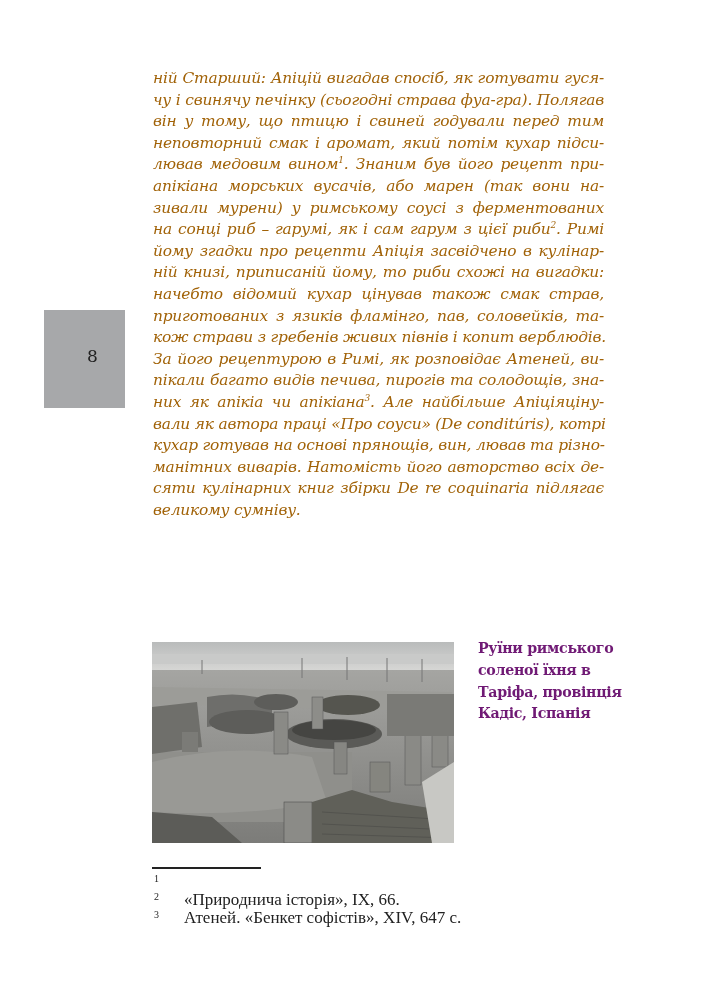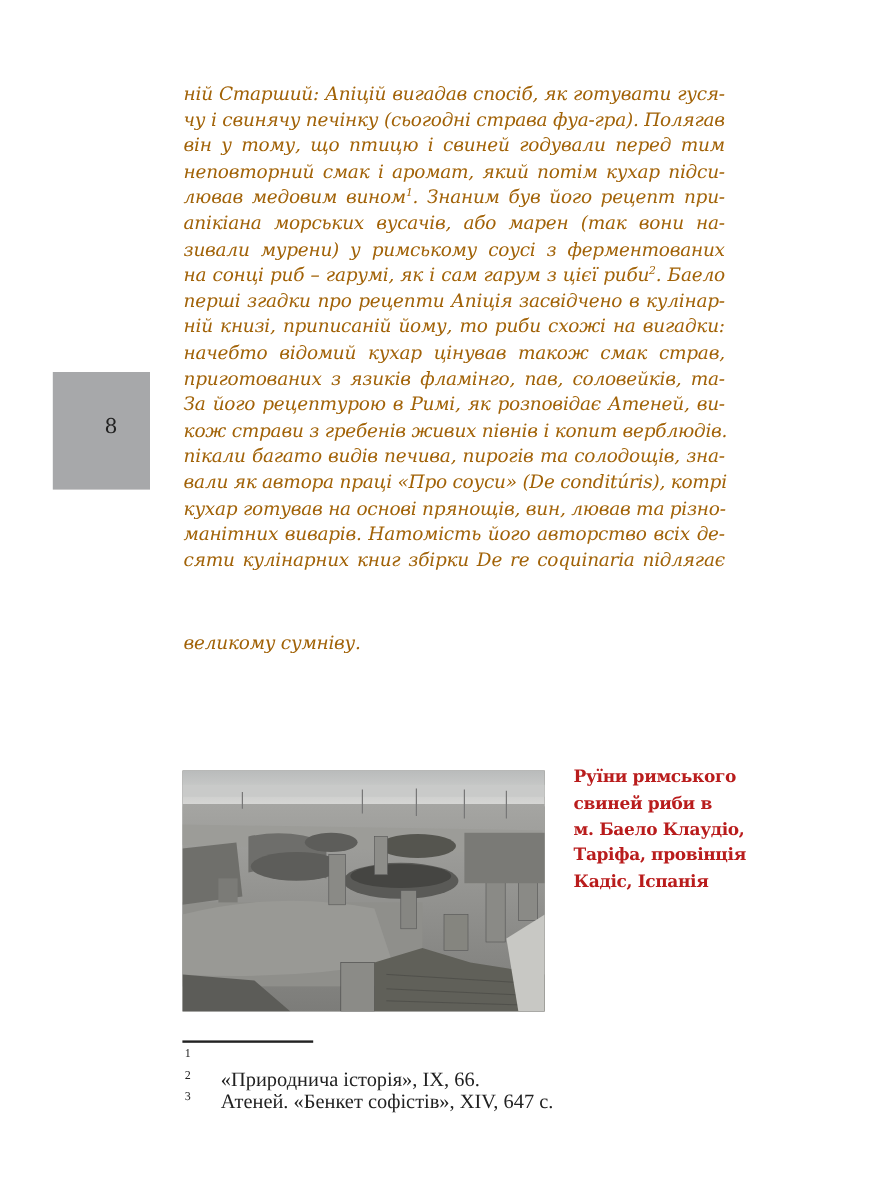--- a/index.html
+++ b/index.html
@@ -14,30 +14,30 @@
   }
   .body-text {
     position:absolute; left:153px; top:68px; width:451px;
     font-family:"DejaVu Serif", serif; font-style:italic;
     font-size:15.4px; line-height:21.6px; color:#a16207;
     letter-spacing:-0.2px;
   }
   .body-text .line {
     display:block; white-space:nowrap; text-align:justify; text-align-last:justify; width:451px; height:21.6px;
   }
-  .body-text .line.last { text-align-last:left;margin-top:48px; }
+  .body-text .line.last { text-align-last:left; }
   .body-text sup { font-size:9px; line-height:0; vertical-align:6px; }
   .figure {
     position:absolute; left:152px; top:642px; width:302px; height:201px;
     background:#8a8a86; overflow:hidden;
   }
   .caption {
     position:absolute; left:478px; top:638px; width:170px;
     font-family:"DejaVu Serif", serif; font-weight:bold;
-    font-size:14.2px; line-height:21.8px; color:#b91c1c; letter-spacing:-0.3px;
+    font-size:14.2px; line-height:21.8px; color:#701a75; letter-spacing:-0.3px;
   }
   .caption .cline { display:block; white-space:nowrap; }
   .fn-rule { position:absolute; left:152px; top:867px; width:109px; height:2px; background:#222; }
   .footnotes {
     position:absolute; left:152px; top:873px; width:460px;
     font-family:"Liberation Serif", serif; font-size:17px; line-height:18.2px; color:#222;
   }
   .fn { display:flex; white-space:nowrap; }
   .fn-num { width:30px; font-size:10px; line-height:18.2px; vertical-align:top; position:relative; top:-3px; padding-left:2px; }
 </style>
@@ -49,28 +49,29 @@
 </div>
 
 <div class="body-text" id="body-text">
     <span class="line"><span>ній Старший: Апіцій вигадав спосіб, як готувати гуся-</span></span>
     <span class="line"><span>чу і свинячу печінку (сьогодні страва фуа-гра). Полягав</span></span>
     <span class="line"><span>він у тому, що птицю і свиней годували перед тим</span></span>
     <span class="line"><span>неповторний смак і аромат, який потім кухар підси-</span></span>
     <span class="line"><span>лював медовим вином</span><sup>1</sup><span>. Знаним був його рецепт при-</span></span>
     <span class="line"><span>апікіана морських вусачів, або марен (так вони на-</span></span>
     <span class="line"><span>зивали мурени) у римському соусі з ферментованих</span></span>
-    <span class="line"><span>на сонці риб – гарумі, як і сам гарум з цієї риби</span><sup>2</sup><span>. Баело</span></span>
-    <span class="line"><span>перші згадки про рецепти Апіція засвідчено в кулінар-</span></span>
+    <span class="line"><span>на сонці риб – гарумі, як і сам гарум з цієї риби</span><sup>2</sup><span>. Римі</span></span>
+    <span class="line"><span>йому згадки про рецепти Апіція засвідчено в кулінар-</span></span>
     <span class="line"><span>ній книзі, приписаній йому, то риби схожі на вигадки:</span></span>
     <span class="line"><span>начебто відомий кухар цінував також смак страв,</span></span>
     <span class="line"><span>приготованих з язиків фламінго, пав, соловейків, та-</span></span>
+    <span class="line"><span>кож страви з гребенів живих півнів і копит верблюдів.</span></span>
     <span class="line"><span>За його рецептурою в Римі, як розповідає Атеней, ви-</span></span>
-    <span class="line"><span>кож страви з гребенів живих півнів і копит верблюдів.</span></span>
     <span class="line"><span>пікали багато видів печива, пирогів та солодощів, зна-</span></span>
+    <span class="line"><span>них як апікіа чи апікіана</span><sup>3</sup><span>. Але найбільше Апіціяціну-</span></span>
     <span class="line"><span>вали як автора праці «Про соуси» (De conditúris), котрі</span></span>
     <span class="line"><span>кухар готував на основі прянощів, вин, лював та різно-</span></span>
     <span class="line"><span>манітних виварів. Натомість його авторство всіх де-</span></span>
     <span class="line"><span>сяти кулінарних книг збірки De re coquinaria підлягає</span></span>
     <span class="line last"><span>великому сумніву.</span></span>
   </div>
 
 <div class="figure">
   <svg width="302" height="201" viewBox="0 0 302 201" xmlns="http://www.w3.org/2000/svg">
     <defs>
@@ -118,22 +119,21 @@
     </g>
     <path d="M0 65 L45 60 L50 105 L0 112 Z" fill="#6f6f6b"></path>
     <rect x="30" y="90" width="16" height="20" fill="#7b7b77"></rect>
     <path d="M270 140 L302 120 L302 201 L280 201 Z" fill="#c8c8c4"></path>
     <path d="M0 170 L60 175 L90 201 L0 201 Z" fill="#5c5c58"></path>
   </svg>
 </div>
 
 <div class="caption" id="caption">
     <span class="cline">Руїни римського</span>
-    <span class="cline">свиней риби в</span>
-    <span class="cline">м. Баело Клаудіо,</span>
+    <span class="cline">соленої їхня в</span>
     <span class="cline">Таріфа, провінція</span>
     <span class="cline">Кадіс, Іспанія</span>
   </div>
 
 <div class="fn-rule"></div>
 <div class="footnotes" id="footnotes">
     <div class="fn">
       <span class="fn-num">1</span>
     </div>
     <div class="fn">

